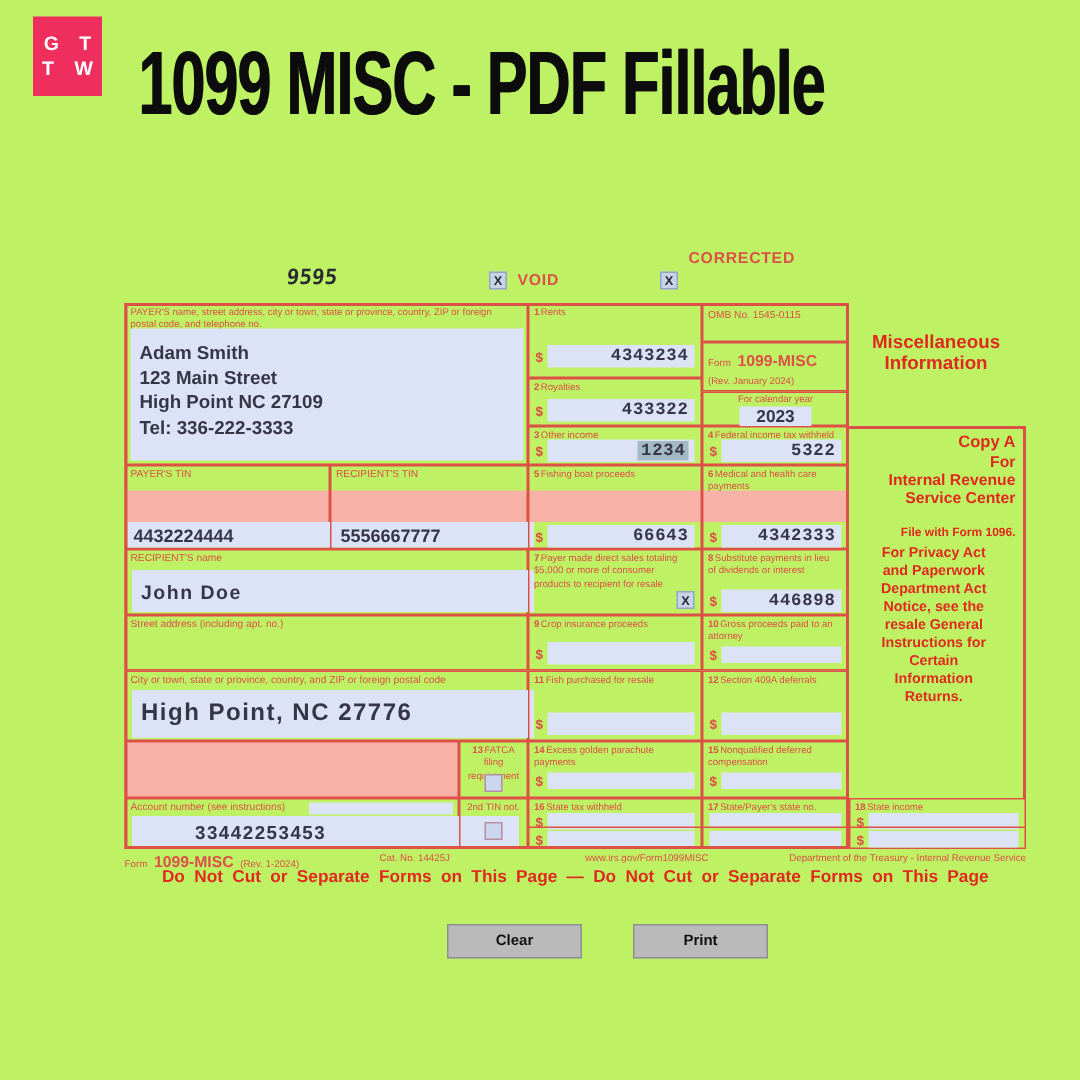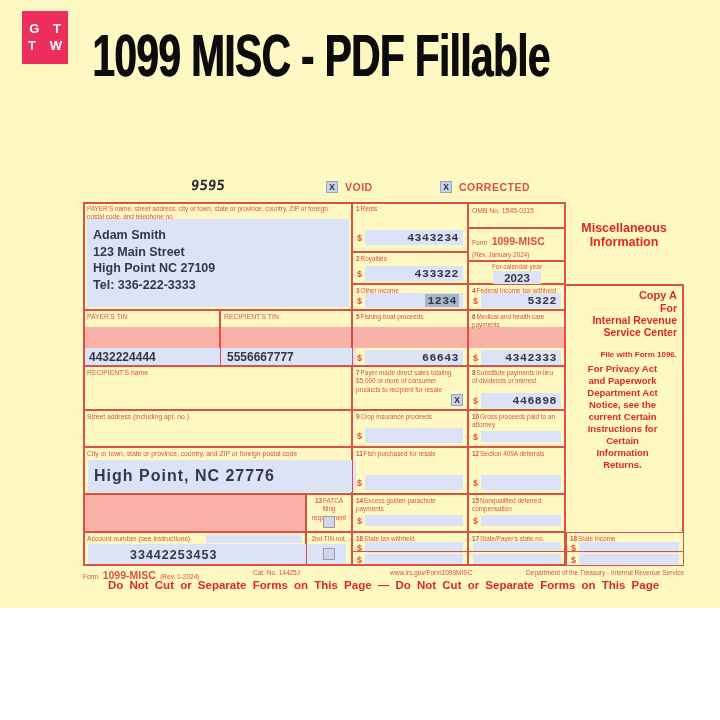--- a/index.html
+++ b/index.html
@@ -6,21 +6,21 @@
     --red:#dd5047;        
     --red2:#e0291f;       
     --blue:#dce3f6;       
     --pink:#f8b2a8;       
     --sel:#a3bac6;        
     --ink:#363648;        
     --logo:#ee2f5e;
     --btn:#bababa;
   }
   html,body{margin:0;padding:0;}
-  #page{position:relative;width:720px;height:608px;background:#fef9c3;overflow:hidden;
+  #page{position:relative;width:720px;height:720px;background:#bef264;overflow:hidden;
         font-family:"Liberation Sans",sans-serif;}
   .abs{position:absolute;}
   
   .logo{left:22px;top:11px;width:46px;height:53px;background:var(--logo);
         display:flex;flex-direction:column;justify-content:center;gap:3px;}
   .logo div{color:#fff;font-weight:700;font-size:13px;text-align:center;letter-spacing:5px;text-indent:5px;line-height:14px;}
   .title{left:92px;top:24px;font-size:60px;line-height:64px;font-weight:800;color:#0c0c0c;
          letter-spacing:-1px;white-space:nowrap;transform:scaleX(0.68);transform-origin:left top;
          text-shadow:1px 0 #0c0c0c;}
   .code9595{left:176px;top:177px;width:64px;text-align:center;
@@ -75,21 +75,21 @@
   <div class="abs title">1099 MISC - PDF Fillable</div>
 
   <div class="abs code9595">9595</div>
   <div class="abs cbx" style="left:326px;top:181px;">
     <span>X</span>
   </div>
   <div class="abs toplbl" style="left:345px;top:181px;">VOID</div>
   <div class="abs cbx" style="left:440px;top:181px;">
     <span>X</span>
   </div>
-  <div class="abs toplbl" style="left:459px;top:181px;text-align:right;">CORRECTED</div>
+  <div class="abs toplbl" style="left:459px;top:166px;text-align:right;">CORRECTED</div>
 
   <div class="abs pinkband" style="left:85px;top:327px;width:479px;height:21px;"></div>
 
   <div class="cell" style="left:83px;top:202px;width:269px;height:108px;">
     <div class="lbl" style="width:250px;">PAYER'S name, street address, city or town, state or province, country, ZIP or foreign postal code, and telephone no.</div>
   </div>
   <div class="abs bluefield" style="left:87px;top:219px;width:262px;height:88px;padding:8px 0 0 6px;box-sizing:border-box;">
     <div class="val" style="font-size:12.5px;line-height:16.5px;">
       <div>Adam Smith</div>
       <div>123 Main Street</div>
@@ -182,20 +182,23 @@
     <div class="money" style="top:39px;">
       <span class="dollar">$</span>
       <span class="chip">
           <span class="mval">4342333</span>
         </span>
     </div>
   </div>
 
   <div class="cell" style="left:83px;top:366px;width:269px;height:44px;">
     <div class="lbl" style="font-size:6.8px;">RECIPIENT'S name</div>
+    <div class="bluefield" style="left:4px;top:13px;width:262px;height:28px;display:flex;align-items:center;padding-left:6px;">
+      <span class="val" style="font-size:13px;letter-spacing:1px;">John Doe</span>
+    </div>
   </div>
   <div class="cell" style="left:352px;top:366px;width:116px;height:44px;">
     <div class="lbl" style="width:100px;"><b>7</b><span>Payer made direct sales totaling $5,000 or more of consumer products to recipient for resale</span></div>
     <div class="cbx" style="position:absolute;right:4px;bottom:3px;">
       <span>X</span>
     </div>
   </div>
   <div class="cell" style="left:468px;top:366px;width:98px;height:44px;">
     <div class="lbl" style="width:88px;"><b>8</b><span>Substitute payments in lieu of dividends or interest</span></div>
     <div class="money" style="top:26px;">
@@ -327,21 +330,21 @@
     <div class="copya">Copy A</div>
     <div class="mline">For</div>
     <div class="mline">Internal Revenue</div>
     <div class="mline">Service Center</div>
     <div class="filew">File with Form 1096.</div>
     <div class="priv" style="margin-top:4px;">
       <div>For Privacy Act</div>
       <div>and Paperwork</div>
       <div>Department Act</div>
       <div>Notice, see the</div>
-      <div>current Certain</div>
+      <div>resale General</div>
       <div>Instructions for</div>
       <div>Certain</div>
       <div>Information</div>
       <div>Returns.</div>
     </div>
   </div>
 
   <div class="abs" style="left:83px;top:565px;color:var(--red);white-space:nowrap;">
     <span style="font-size:6.5px;">Form</span>
     <span style="font-size:10.5px;font-weight:700;">1099-MISC</span>

